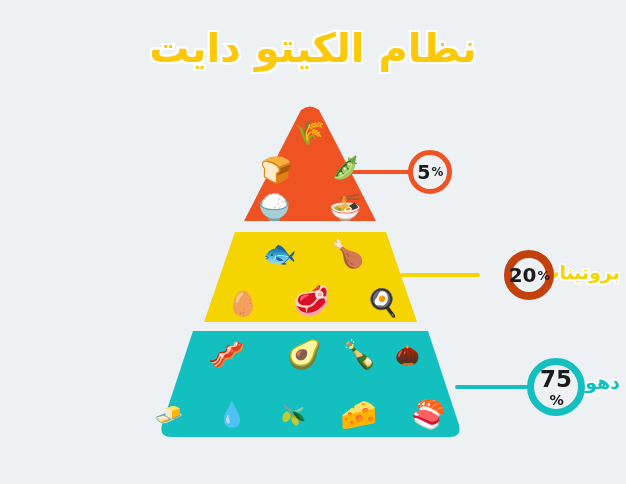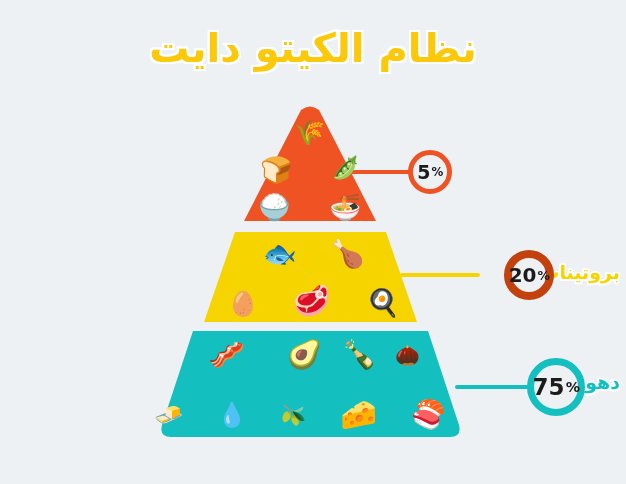--- a/index.html
+++ b/index.html
@@ -77,21 +77,21 @@
   #badge-carb {
     left: 408px; top: 150px; width: 44px; height: 44px;
     border: 5px solid #ef5323; font-size: 19px;
   }
   #badge-prot {
     left: 468px; top: 250px; width: 50px; height: 50px;
     border: 8px solid #c2410c; font-size: 20px; margin-left: 36px;
   }
   #badge-fat {
     left: 527px; top: 358px; width: 58px; height: 58px;
-    border: 7px solid #14bfbf; font-size: 23px;
+    border: 7px solid #14bfbf; font-size: 23px; flex-direction: column;
   }
 
   
   .side-label {
     position: absolute;
     direction: rtl;
     font-size: 19px;
     font-weight: bold;
     white-space: nowrap;
     -webkit-text-stroke: 3px #ffffff;

